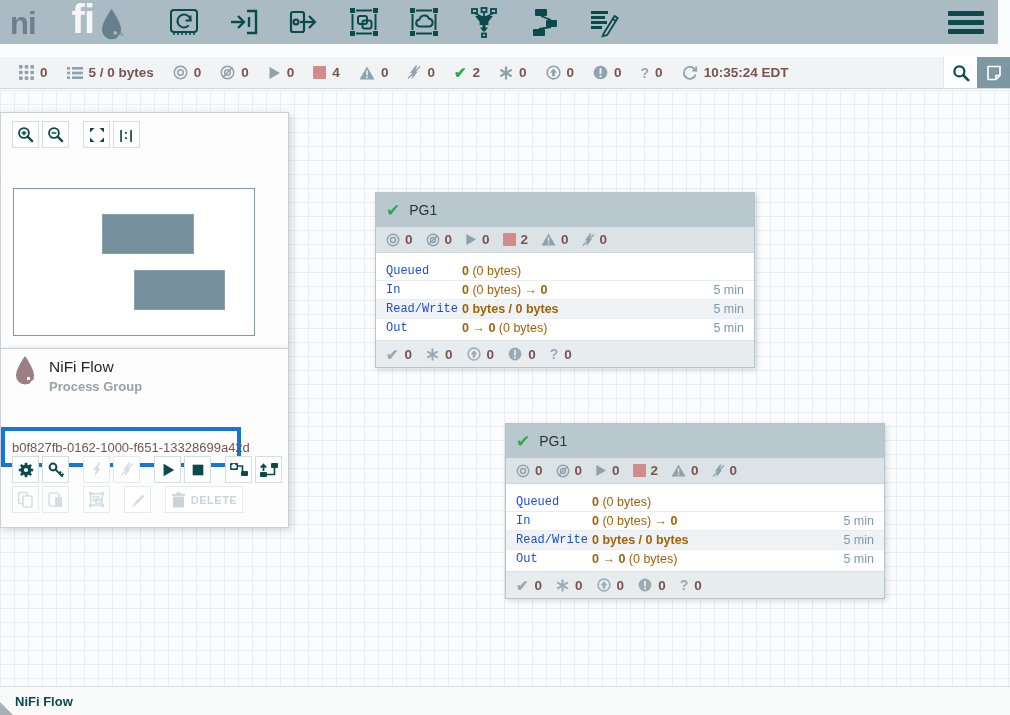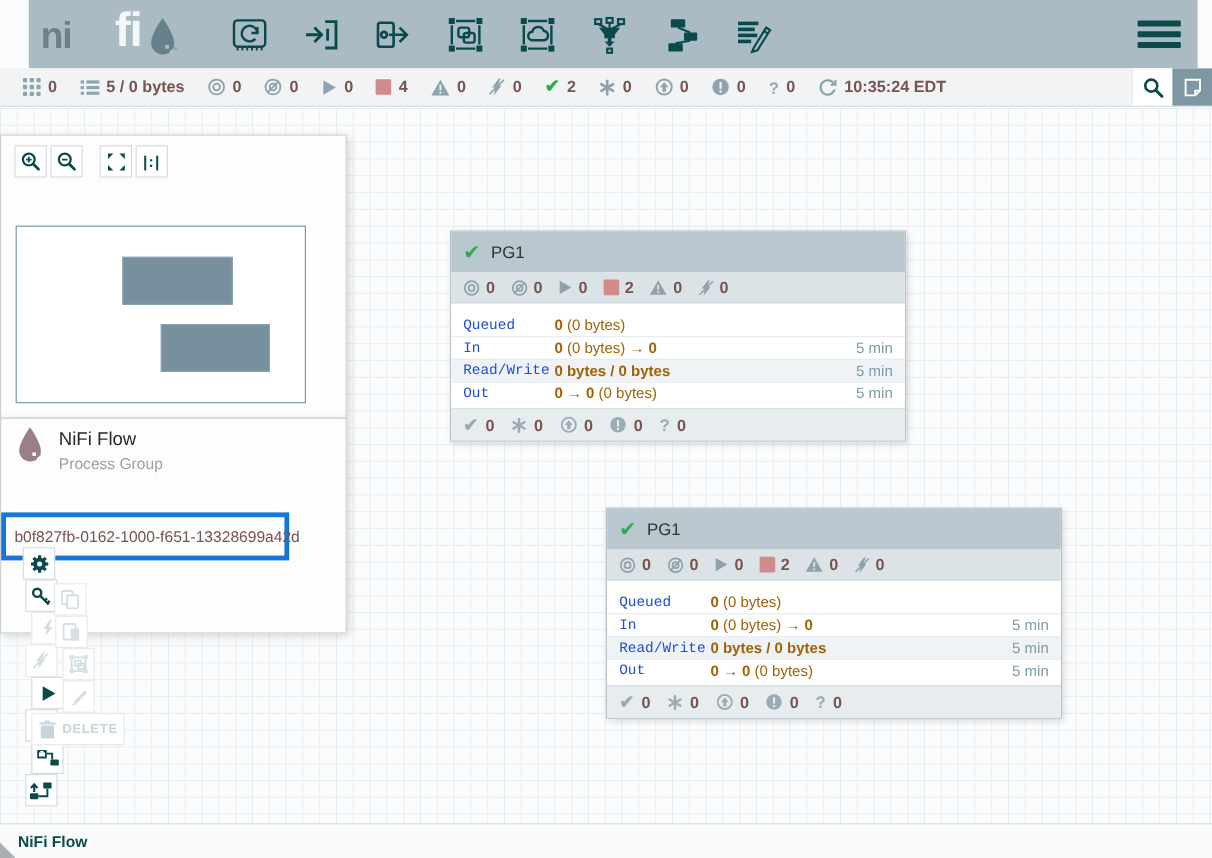--- a/index.html
+++ b/index.html
@@ -1,22 +1,22 @@
 <!DOCTYPE html>
 <html><head>
 <meta charset="utf-8">
 <style>
   * { margin:0; padding:0; box-sizing:border-box; }
   html,body { width:1010px; height:715px; overflow:hidden; font-family:"Liberation Sans", sans-serif; }
   body { position:relative; background:#fbfcfd; }
   svg { display:block; }
 
   
-  .toolbar { position:absolute; top:0; left:0; right:12px; height:57px; background:#aabbc3;
-             display:flex; align-items:center;margin-left:24px; }
+  .toolbar { position:absolute; top:0; left:0; right:12px; height:44px; background:#aabbc3;
+             display:flex; align-items:center; }
   .logo { display:flex; align-items:flex-end; margin:0 16px 6px 10px; }
   .logo .t1 { font-size:31px; font-weight:bold; color:#6d7f89; letter-spacing:-1px; }
   .logo .t2 { font-size:40px; font-weight:bold; color:#f4f6f7; letter-spacing:-1px;padding-left:36px; }
   .logo svg { margin-left:4px; }
   .tool { color:#0b4a4c; margin-left:26px; cursor:grab; }
   .menu-btn { margin-left:auto; margin-right:14px; display:flex; flex-direction:column; gap:4px; cursor:pointer; }
   .menu-btn i { display:block; width:36px; height:5px; background:#0c4a4c; border-radius:1px; }
 
   
   .statusbar { position:absolute; top:57px; left:0; right:0; height:32px; background:#f1f3f4;
@@ -57,25 +57,25 @@
   .minimap { position:absolute; left:12px; top:75px; width:242px; height:148px; background:#fff;
              border:1px solid #7e99a8; cursor:move; }
   .mini-rect { position:absolute; background:#76909d; border:1px solid #8ba0ab; }
   .mr1 { left:88px; top:25px; width:92px; height:40px; }
   .mr2 { left:120px; top:81px; width:91px; height:40px; }
 
   
   .flow-info { display:flex; align-items:flex-start; padding:5px 12px 0 12px; }
   .flow-texts { margin-left:12px; }
   .flow-name { font-size:15.5px; color:#262626; margin-top:4px; }
-  .flow-type { font-size:13px; color:#98a2a8; margin-top:3px; }
+  .flow-type { font-size:13px; color:#98a2a8; margin-top:3px;font-weight:bold; }
   .flow-id-box { position:absolute; left:0; top:78px; width:240px; height:40px;
                  border:4px solid #1675d8; background:#fdfdfd; display:flex; align-items:center; }
   .flow-id-box span { font-size:13px; color:#775351; padding-left:7px; white-space:nowrap; }
-  .op-row { position:absolute; left:11px; display:flex; align-items:center;flex-direction:column; }
+  .op-row { position:absolute; left:11px; display:flex; align-items:flex-start; }
   .op-r1 { top:107px; } .op-r2 { top:137px; }
   .icon-btn.disabled { border-color:#e4eaed; color:#d4dfe4; cursor:default; }
   .delete-btn { width:78px; height:27px; background:#fff; border:1px solid #e4eaed; color:#c9d4d9;
                 display:flex; align-items:center; justify-content:center; gap:5px; font-size:11px;
                 font-weight:bold; letter-spacing:.5px; }
 
   
   .pg { position:absolute; width:380px; background:#fff; border:1px solid #b7c2c9;
         box-shadow:2px 2px 6px rgba(0,0,0,.14); cursor:pointer; }
   .pg1 { left:375px; top:192px; } .pg2 { left:505px; top:423px; }

